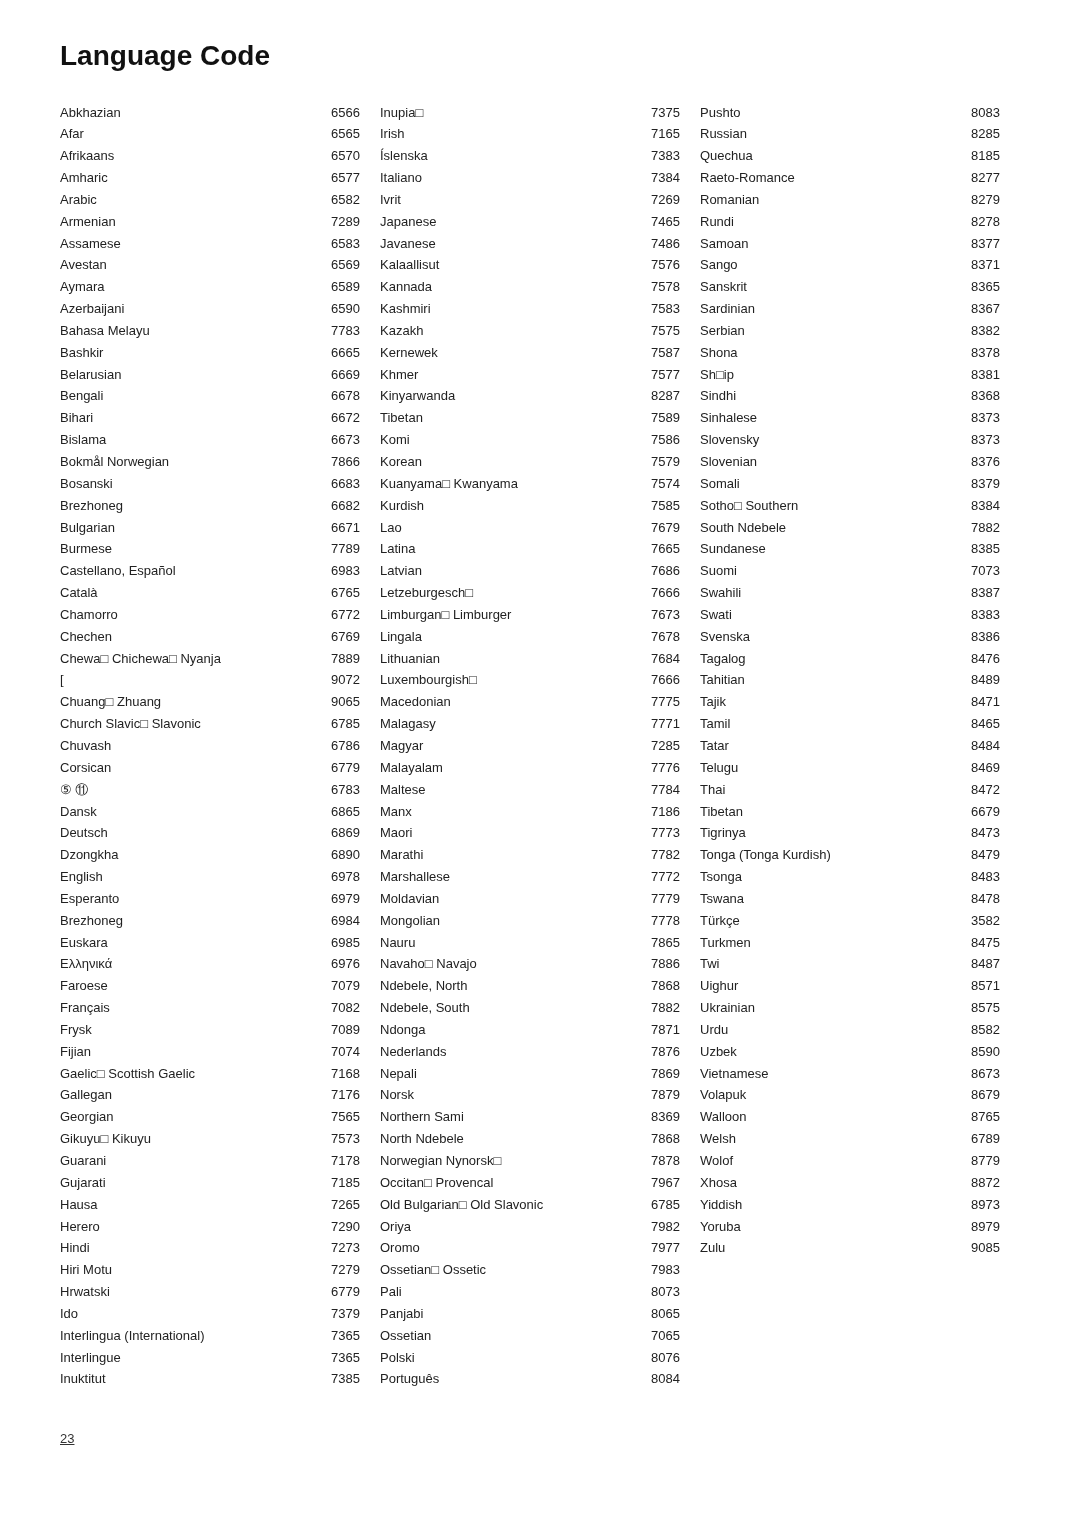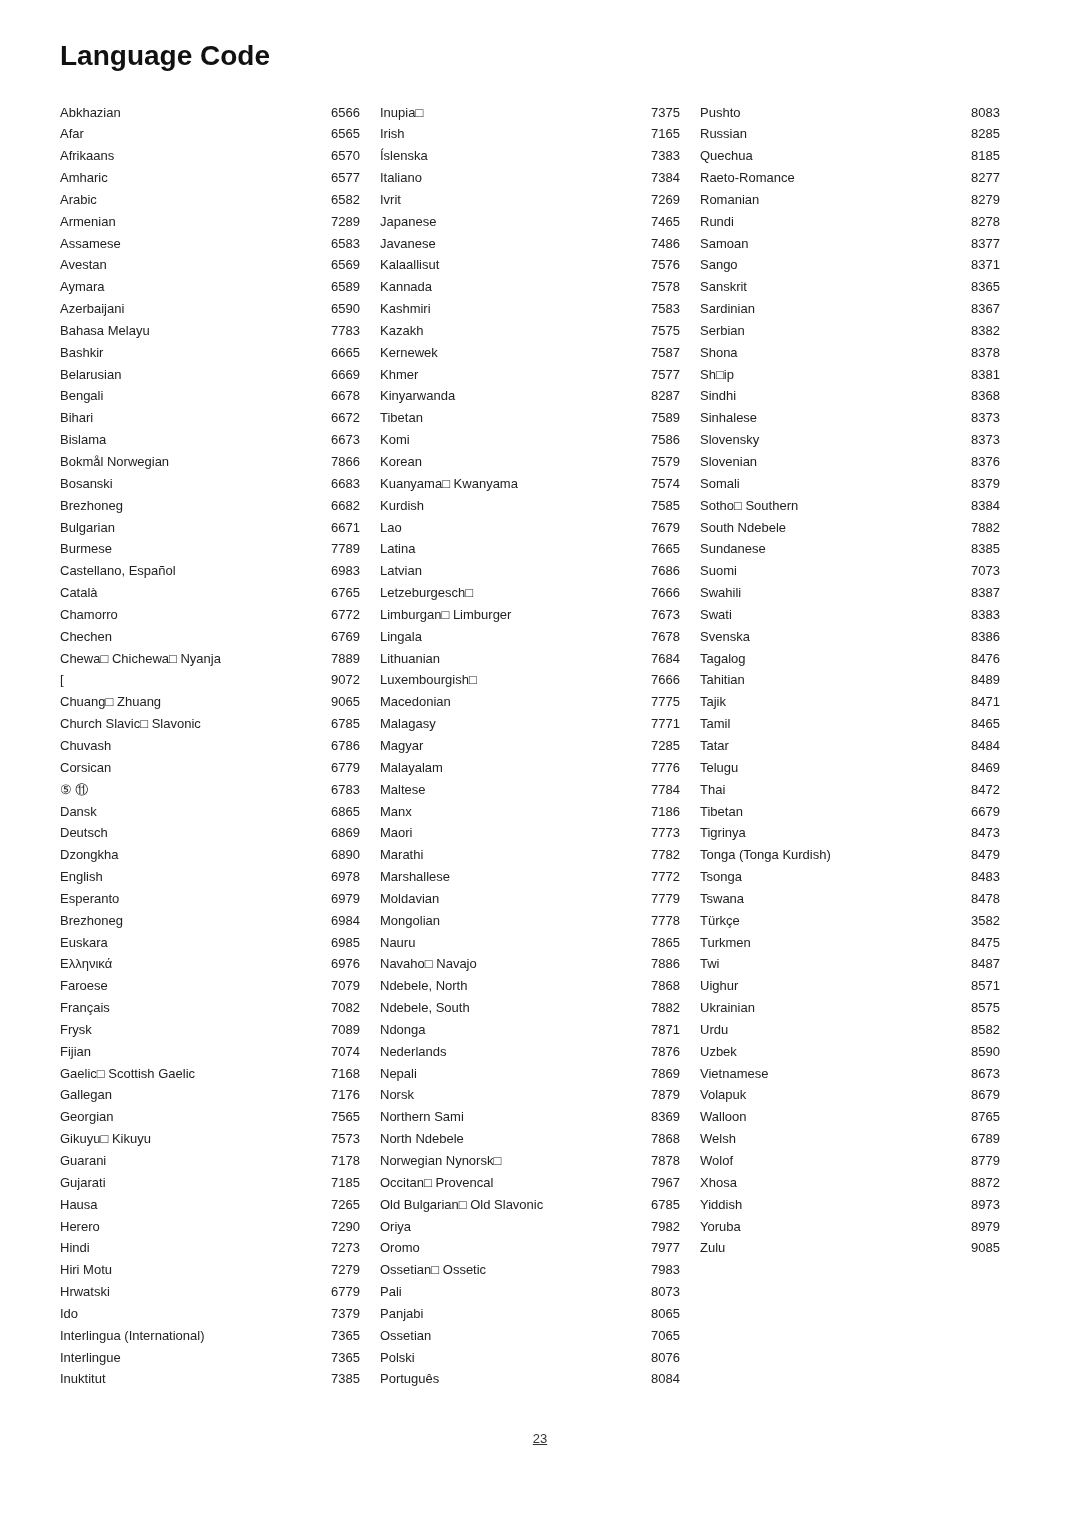--- a/index.html
+++ b/index.html
@@ -36,21 +36,21 @@
       flex: 1;
       padding-right: 8px;
       white-space: nowrap;
     }
     .entry .code {
       text-align: right;
       min-width: 40px;
       white-space: nowrap;
     }
     .page-number {
-      text-align: center;
+      text-align: left;
       margin-top: 40px;
       font-size: 13px;
       color: #333;
       text-decoration: underline;
     }
   </style>
 </head>
 <body>
 
 <h1>Language Code</h1>

